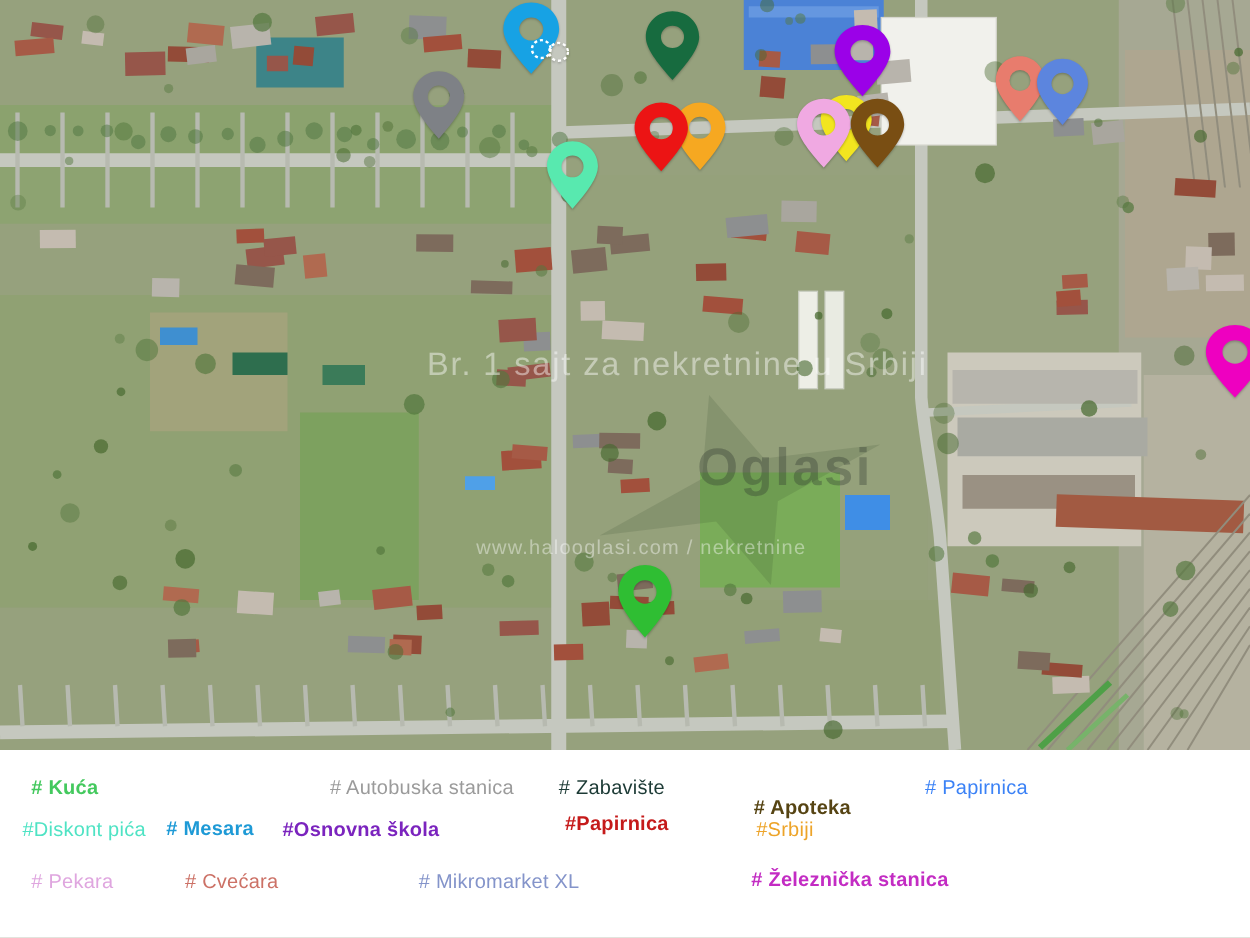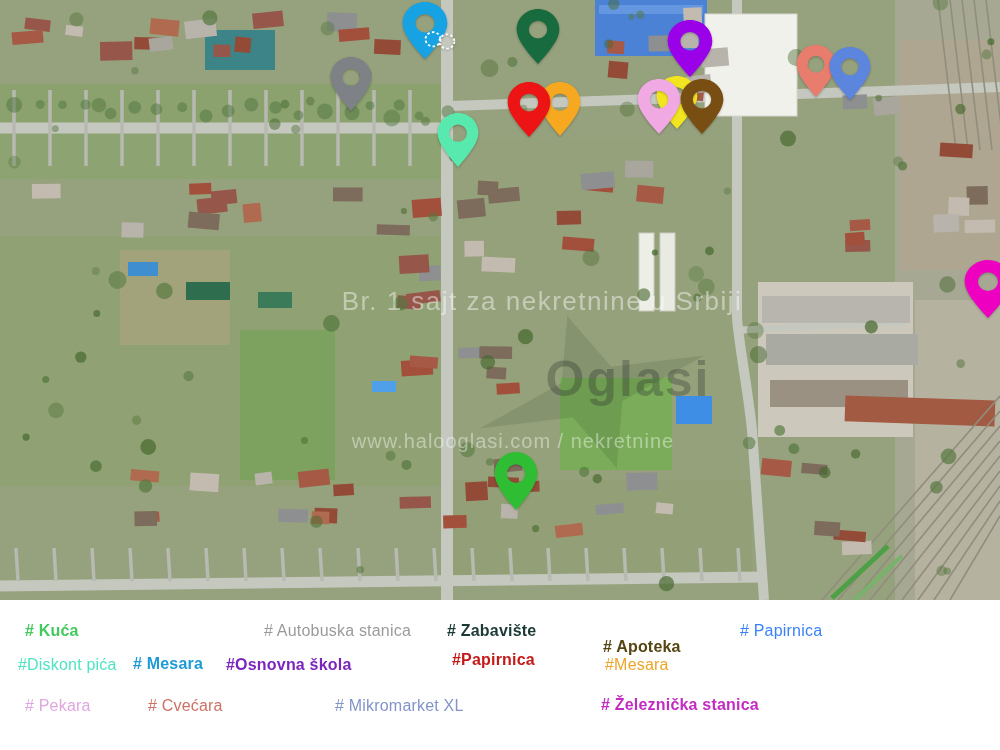--- a/index.html
+++ b/index.html
@@ -1,25 +1,25 @@
 <!DOCTYPE html>
 <html><head>
 <meta charset="utf-8">
 <style>
   html,body{margin:0;padding:0;background:#e8e8e8;}
   .screen{position:relative;width:1000px;height:750px;overflow:hidden;background:#fff;
           font-family:"Liberation Sans",sans-serif;}
   .map-area{position:absolute;left:0;top:0;width:1000px;height:600px;overflow:hidden;background:#96a17d;}
   .map-area svg.decor{position:absolute;left:0;top:0;display:block;}
   .wm{position:absolute;white-space:nowrap;pointer-events:none;}
-  .wm-tagline{left:542px;top:286px;transform:translateX(-50%);font-size:26px;letter-spacing:1.5px;
+  .wm-tagline{left:542px;top:276px;transform:translateX(-50%);font-size:26px;letter-spacing:1.5px;
               color:rgba(255,255,255,0.45);}
-  .wm-logo{left:628px;top:350px;transform:translateX(-50%);font-size:50px;font-weight:bold;
+  .wm-logo{left:628px;top:350px;transform:translateX(-50%);font-size:42px;font-weight:bold;
            letter-spacing:2px;color:rgba(48,58,50,0.35);}
-  .wm-url{left:513px;top:430px;transform:translateX(-50%);font-size:20px;letter-spacing:1px;
+  .wm-url{left:513px;top:430px;transform:translateX(-50%);font-size:16px;letter-spacing:1px;
           color:rgba(255,255,255,0.42);}
   .pin{position:absolute;}
   .pin svg{display:block;overflow:visible;filter:drop-shadow(0 1px 1px rgba(0,0,0,0.25));}
   .legend{position:absolute;left:0;top:600px;width:1000px;height:150px;background:#ffffff;}
   .legend-item{position:absolute;font-size:16px;white-space:nowrap;letter-spacing:0.2px;}
 </style>
 </head>
 <body>
 
 <div class="screen">
@@ -396,25 +396,25 @@
             <path d="M20 0C9.2 0 0.6 8.6 0.6 19.3C0.6 27.9 8.2 38.4 20 52C31.8 38.4 39.4 27.9 39.4 19.3C39.4 8.6 30.8 0 20 0ZM20 11A8.4 8.4 0 1 1 20 27.8A8.4 8.4 0 1 1 20 11Z" fill="#794e13" fill-rule="evenodd"></path>
           </svg>
         </div>
       </div>
   </div>
 
   <div id="legend" class="legend">
       <span class="legend-item" style="left: 25px; top: 22px; color: rgb(68, 201, 94); font-weight: 700;"># Kuća</span>
       <span class="legend-item" style="left: 133px; top: 22px; color: rgb(30, 154, 214); font-weight: 700; margin-top: 33px;"># Mesara</span>
       <span class="legend-item" style="left: 264px; top: 22px; color: rgb(155, 155, 155); font-weight: 400;"># Autobuska stanica</span>
-      <span class="legend-item" style="left: 447px; top: 22px; color: rgb(28, 58, 53); font-weight: 700;"># Zabavište</span>
+      <span class="legend-item" style="left: 447px; top: 22px; color: rgb(28, 58, 53); font-weight: 400;"># Zabavište</span>
       <span class="legend-item" style="left: 603px; top: 22px; color: rgb(86, 68, 19); font-weight: 700; margin-top: 16px;"># Apoteka</span>
       <span class="legend-item" style="left: 740px; top: 22px; color: #3b82f6; font-weight: 400;"># Papirnica</span>
       <span class="legend-item" style="left: 18px; top: 56px; color: rgb(79, 227, 196); font-weight: 400;">#Diskont pića</span>
       <span class="legend-item" style="left: 226px; top: 56px; color: rgb(123, 36, 190); font-weight: 700;">#Osnovna škola</span>
       <span class="legend-item" style="left: 452px; top: 51px; color: rgb(197, 26, 26); font-weight: 700;">#Papirnica</span>
-      <span class="legend-item" style="left: 605px; top: 56px; color: rgb(237, 164, 41); font-weight: 400;">#Mesara</span>
+      <span class="legend-item" style="left: 605px; top: 56px; color: rgb(237, 164, 41); font-weight: 400;">#Srbiji</span>
       <span class="legend-item" style="left: 25px; top: 97px; color: rgb(223, 166, 223); font-weight: 400;"># Pekara</span>
       <span class="legend-item" style="left: 148px; top: 97px; color: rgb(204, 113, 102); font-weight: 400;"># Cvećara</span>
       <span class="legend-item" style="left: 335px; top: 97px; color: rgb(132, 148, 202); font-weight: 400;"># Mikromarket XL</span>
       <span class="legend-item" style="left: 565px; top: 96px; color: rgb(195, 44, 195); font-weight: 700; margin-left: 36px;"># Železnička stanica</span>
     </div>
 </div>
 
 </body></html>

